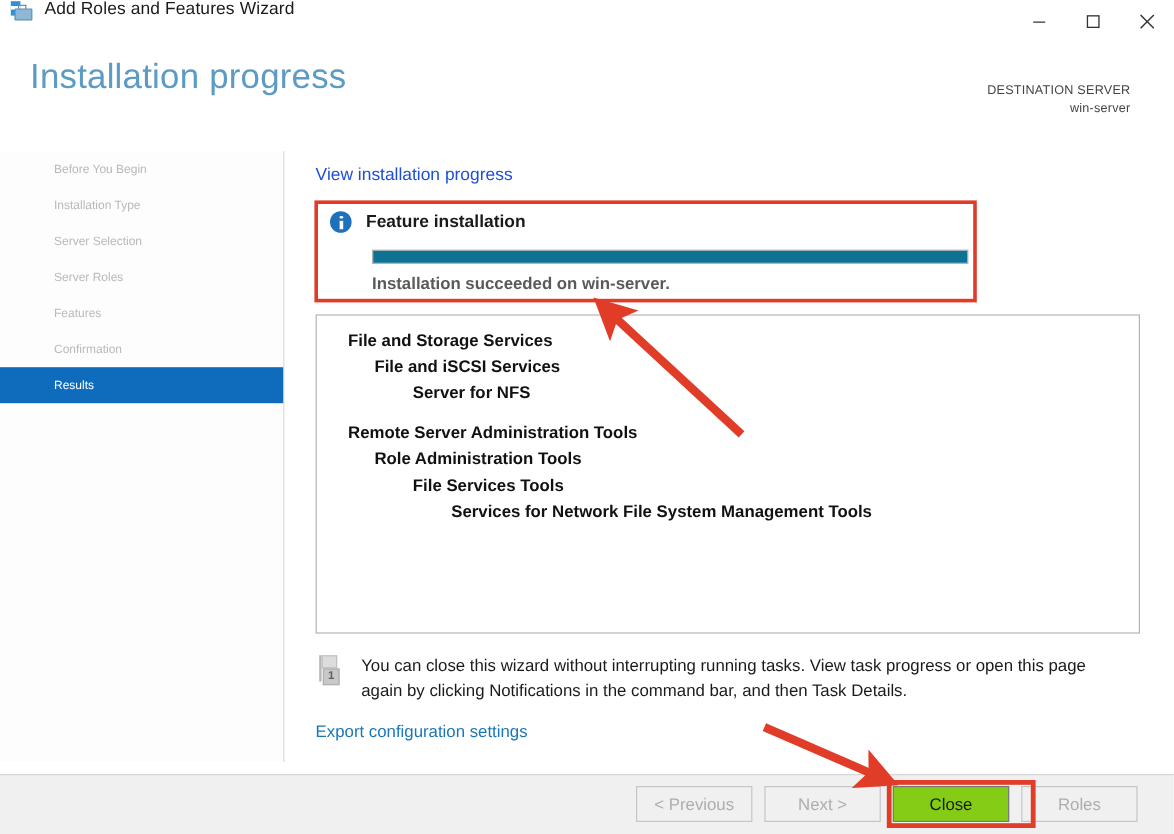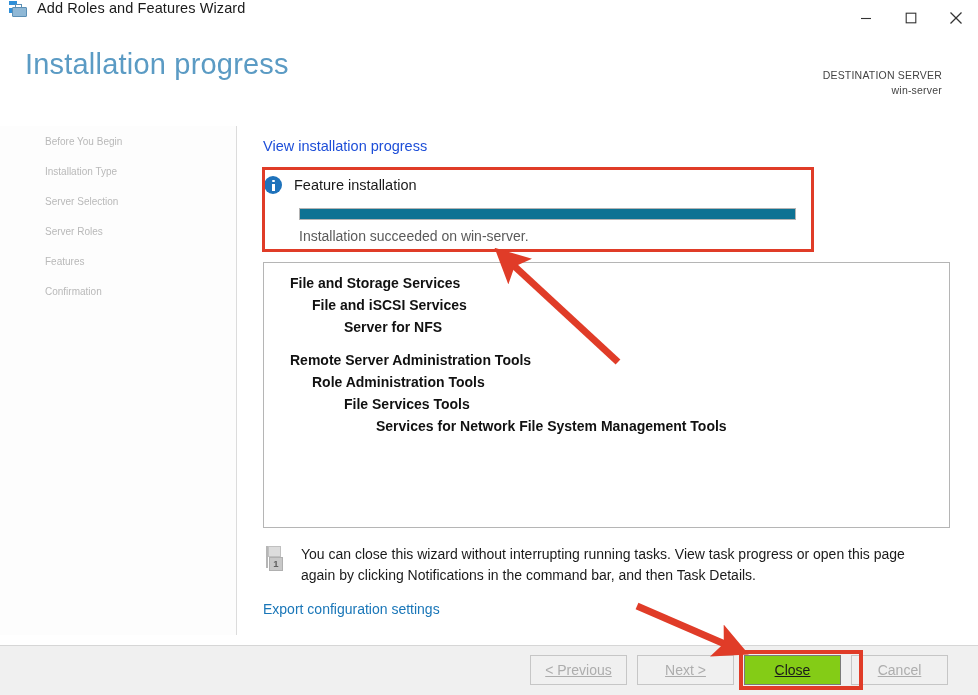--- a/index.html
+++ b/index.html
@@ -152,22 +152,22 @@
     position: absolute;
     left: 25px; top: 12px;
     font-size: 14.5px;
     color: #1d4ed8;
     white-space: nowrap;
   }
 
   
   #progress-panel {
     position: absolute;
-    left: 14px; top: 40px;
-    width: 481px; height: 80px;
+    left: 25px; top: 40px;
+    width: 481px; height: 80px; font-weight: bold;
   }
   #feature-row {
     position: absolute;
     left: 12px; top: 10px;
     display: flex;
     align-items: center;
   }
   #info-icon {
     width: 18px; height: 18px;
     border-radius: 50%;
@@ -319,21 +319,20 @@
     background: #f0f0f0;
     border: 1px solid #c6c6c6;
     box-sizing: border-box;
     font-family: "Liberation Sans", sans-serif;
     font-size: 14px;
     color: #adadad;
     display: flex;
     align-items: center;
     justify-content: center;
     padding: 0;
-    text-decoration: underline;
   }
   .wiz-btn.enabled {
     color: #1a1a1a;
     background: #84cc16;
     border: 1px solid #7a7a7a;
   }
 
   
   .annot-box {
     position: absolute;
@@ -396,20 +395,21 @@
   </div>
 </div>
 
 <div id="sidebar">
   <div class="nav-item">Before You Begin</div>
   <div class="nav-item">Installation Type</div>
   <div class="nav-item">Server Selection</div>
   <div class="nav-item">Server Roles</div>
   <div class="nav-item">Features</div>
   <div class="nav-item">Confirmation</div>
+  <div class="nav-item selected">Results</div>
 </div>
 
 <div id="content">
 
   <div id="view-progress-label">View installation progress</div>
 
   <div id="progress-panel">
     <div id="feature-row">
       <span id="info-icon"></span>
       <span id="feature-label">Feature installation</span>
@@ -442,21 +442,21 @@
   </div>
 
   <a id="export-link" href="#">Export configuration settings</a>
 </div>
 
 <div id="footer">
   <div id="footer-buttons">
     <button class="wiz-btn">&lt; Previous</button>
     <button class="wiz-btn">Next &gt;</button>
     <button class="wiz-btn enabled">Close</button>
-    <button class="wiz-btn">Cancel</button>
+    <button class="wiz-btn">Roles</button>
   </div>
 </div>
 
 <div class="annot-box" id="annot-progress"></div>
 <div class="annot-box" id="annot-close"></div>
 
 <svg id="annot-arrows" viewBox="0 0 978 695">
   <defs>
     <marker id="ah" markerWidth="5" markerHeight="5" refX="1.6" refY="2.5" orient="auto">
       <path d="M0,0 L5,2.5 L0,5 L1.1,2.5 z" fill="#e03c28"></path>

